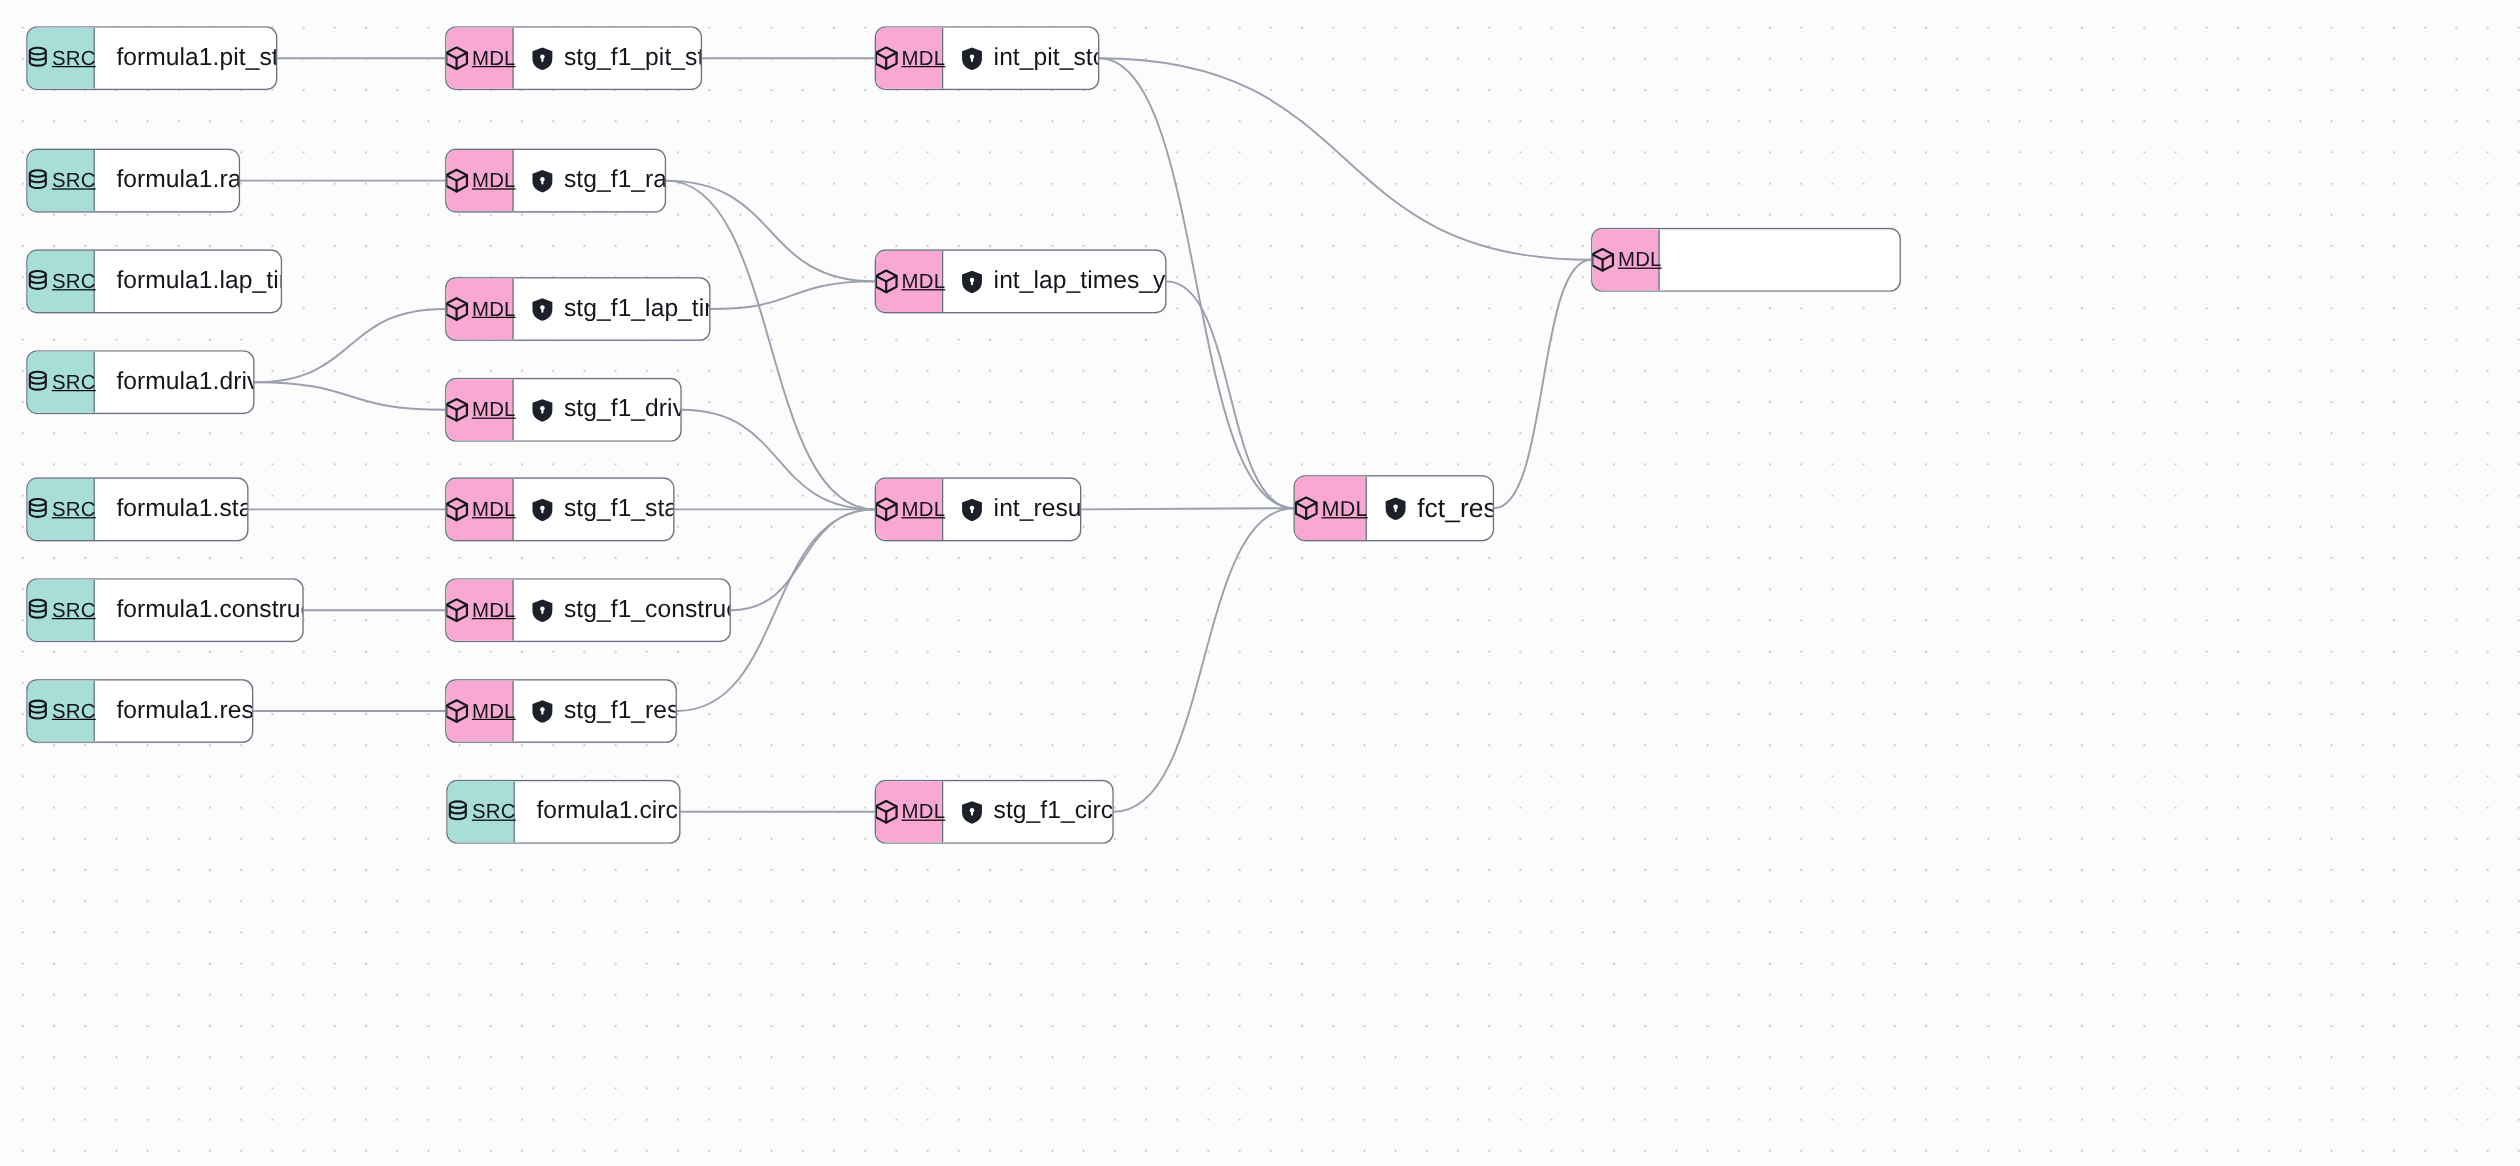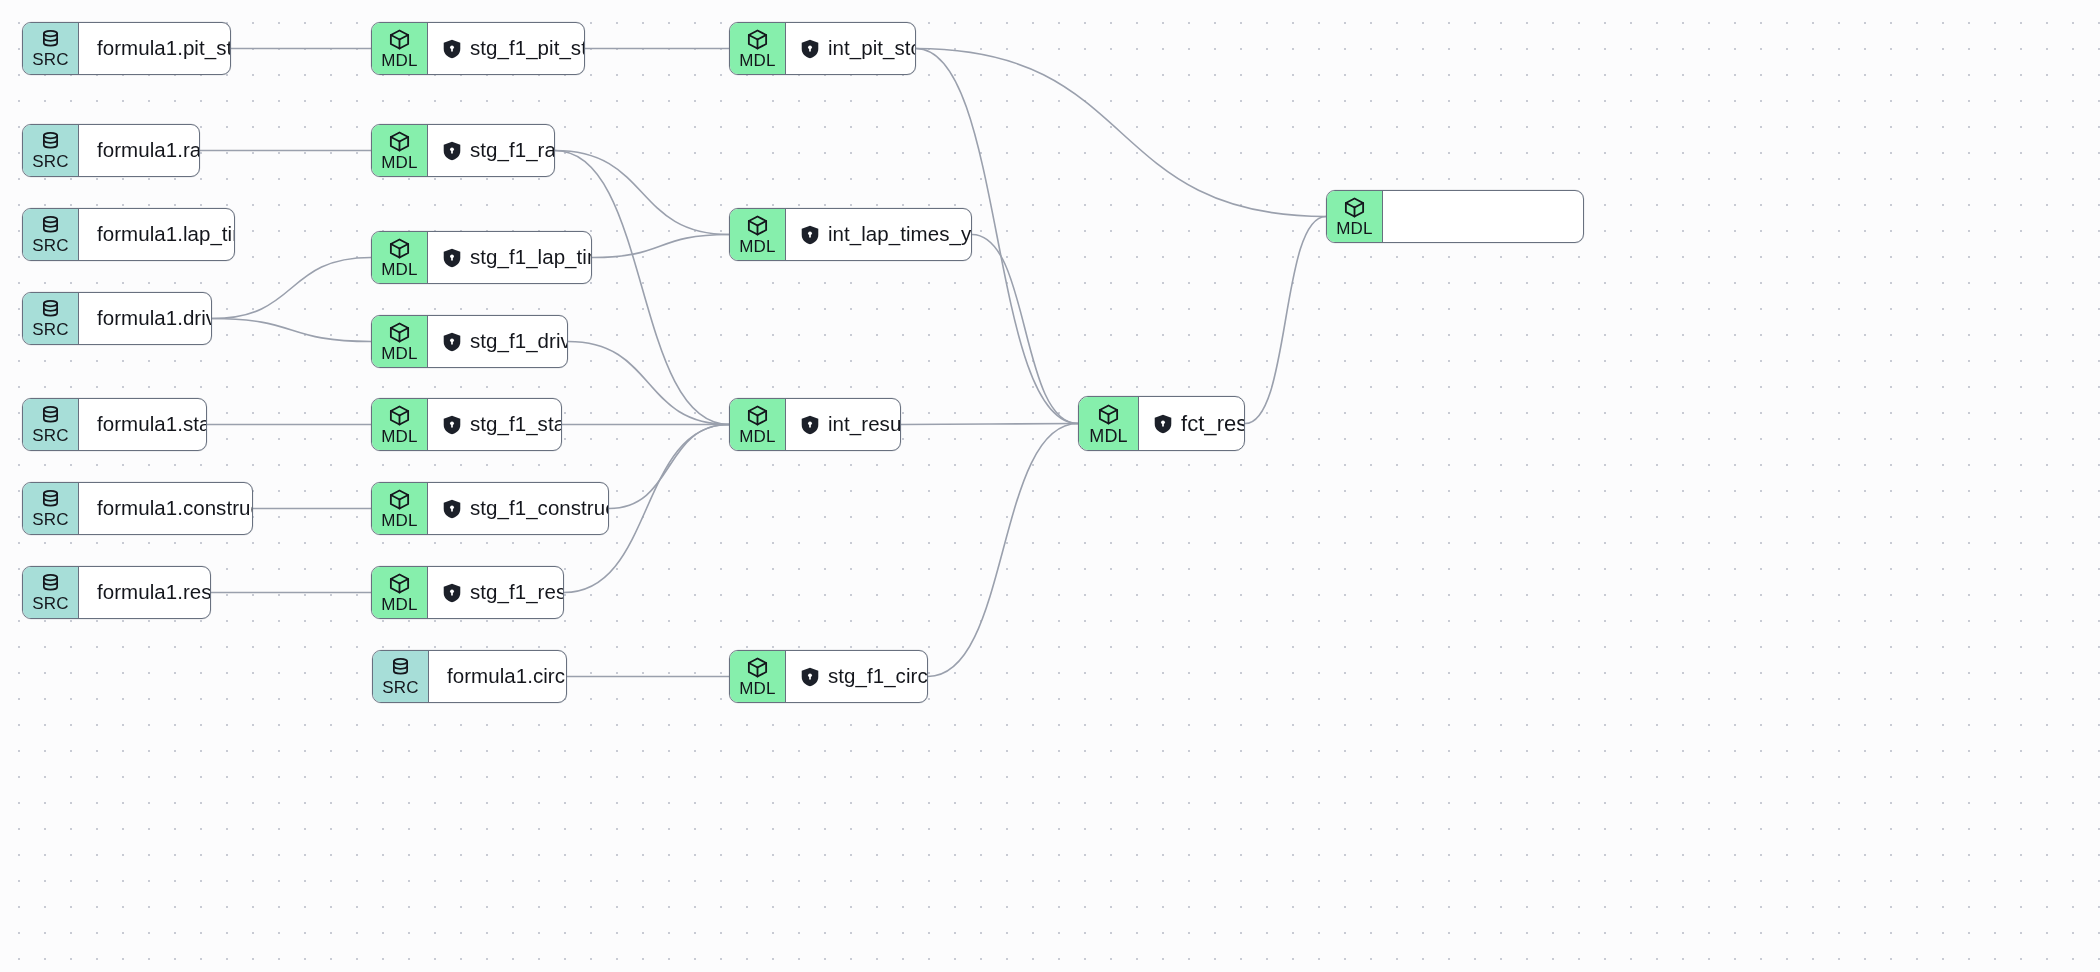--- a/index.html
+++ b/index.html
@@ -47,29 +47,30 @@
     background: #ffffff;
     z-index: 3;
     overflow: hidden;
     box-shadow: 0 0 0 0.4px rgba(90,98,112,0.18);
   }
 
   .badge {
     flex: 0 0 auto;
     width: 56px;
     display: flex;
-    flex-direction: column;
+    flex-direction: row;
     align-items: center;
     justify-content: center;
     gap: 1px;
     border-right: 1.4px solid #68707f;
     box-sizing: border-box;
+    text-decoration: underline;
   }
   .node.src .badge { background: #a7ded8; }
-  .node.mdl .badge { background: #86efac; }
+  .node.mdl .badge { background: #f9a8d4; }
 
   .badge .glyph {
     display: block;
     line-height: 0;
   }
   .badge .btext {
     font-size: 17px;
     letter-spacing: 0.2px;
     color: #14161c;
     line-height: 1;

